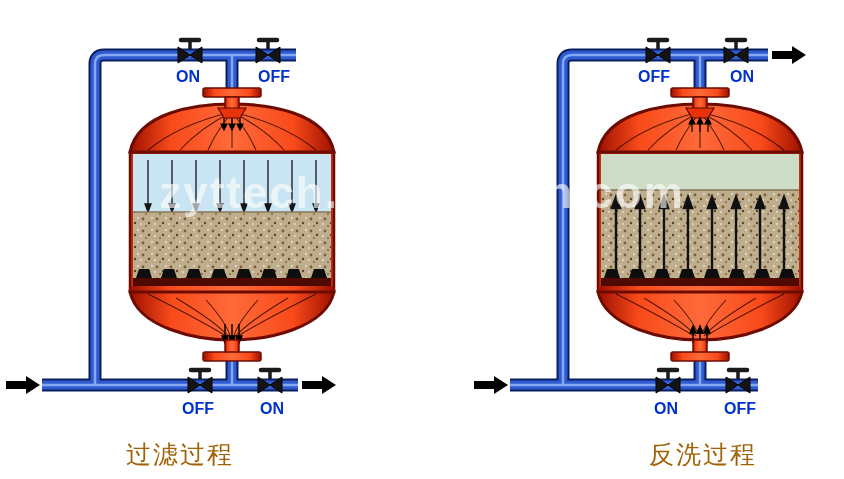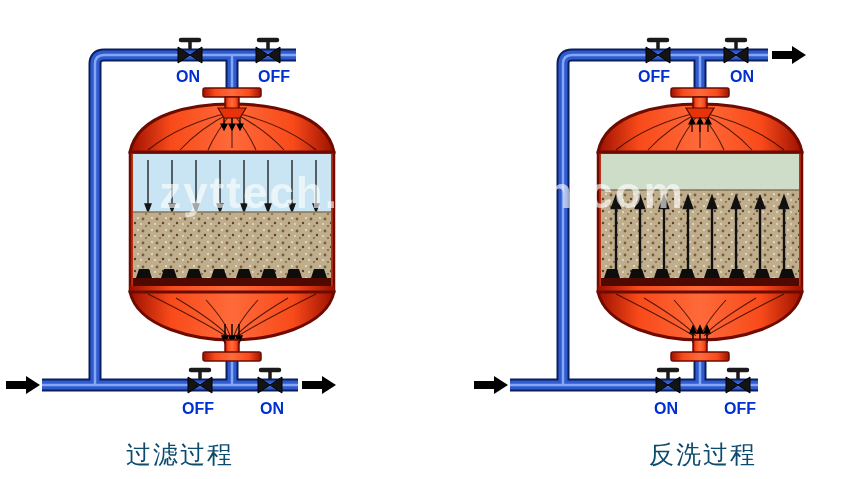--- a/index.html
+++ b/index.html
@@ -5,21 +5,21 @@
   html,body{margin:0;padding:0;background:#ffffff;}
   .stage{position:relative;width:844px;height:479px;background:#ffffff;overflow:hidden;
          font-family:"Liberation Sans",sans-serif;}
   .stage svg{position:absolute;top:0;}
   .svg-left{left:0;}
   .svg-right{left:468px;}
   .watermark{position:absolute;top:168px;left:0;width:844px;text-align:center;
              font-weight:bold;font-size:44px;letter-spacing:2px;
              color:rgba(255,255,255,0.62);pointer-events:none;z-index:5;
              font-family:"Liberation Sans",sans-serif;}
-  .caption{position:absolute;top:438px;font-size:25px;color:#0c4a6e;
+  .caption{position:absolute;top:438px;font-size:25px;color:#a16207;
            font-family:"Liberation Serif",serif;letter-spacing:2px;text-align:center;}
   .caption-left{left:30px;width:300px;}
   .caption-right{left:528px;width:350px;}
   .vlabel{font:bold 16px "Liberation Sans",sans-serif;fill:#0030cf;}
 </style>
 </head>
 <body>
 
 <div class="stage">
 

